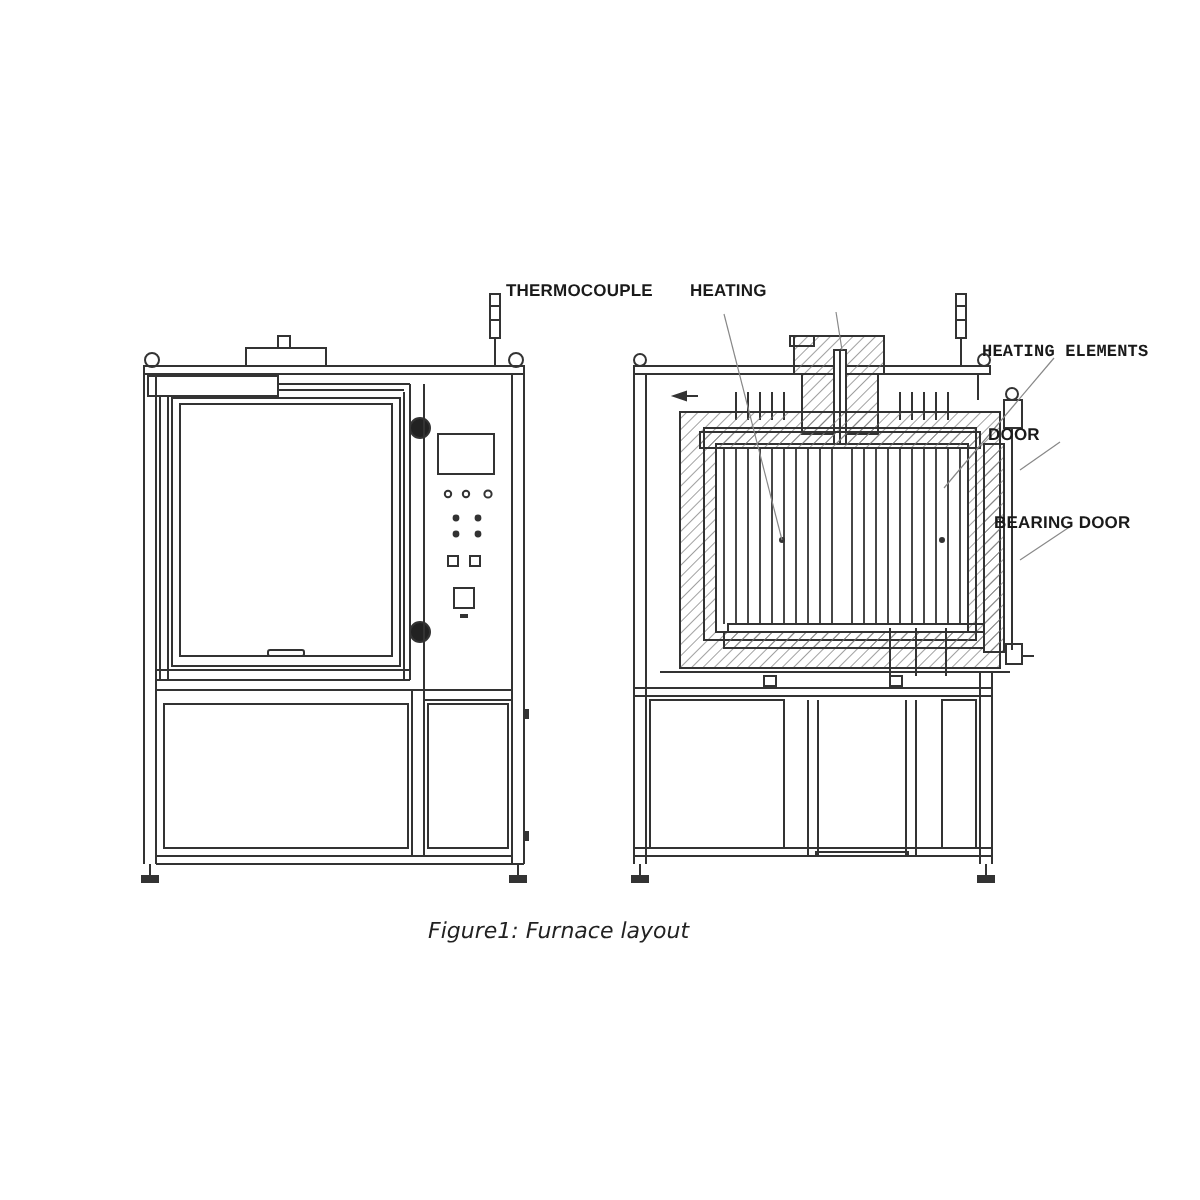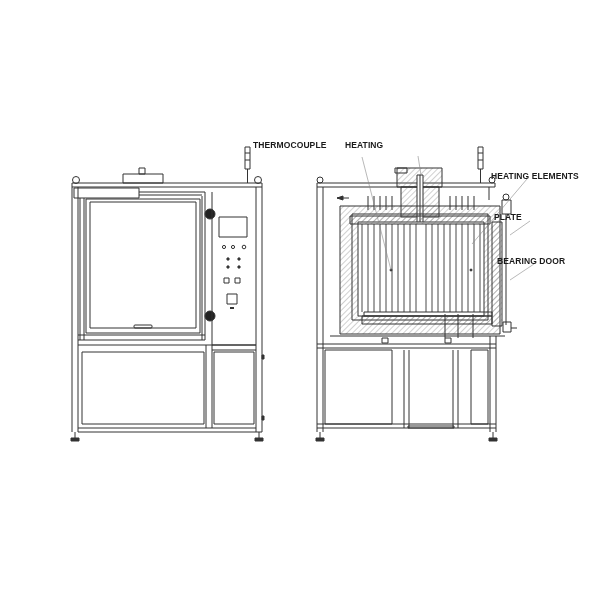--- a/index.html
+++ b/index.html
@@ -198,17 +198,18 @@
       <line x1="378" y1="156" x2="381" y2="175"></line>
       <line x1="487" y1="179" x2="432" y2="244"></line>
       <line x1="490" y1="221" x2="470" y2="235"></line>
       <line x1="494" y1="264" x2="470" y2="280"></line>
     </g>
   </g>
 </svg>
 
   <div class="lbl" style="left:253px; top:140px;">THERMOCOUPLE</div>
   <div class="lbl" style="left:345px; top:140px;">HEATING</div>
-  <div class="lbl" style="left:491px; top:171px;">HEATING ELEMENTS</div>
-  <div class="lbl" style="left:494px; top:212px;">PLATE</div>
+  <div class="lbl" style="left:491px; top:171px;font-family:Liberation Mono, monospace;">HEATING ELEMENTS</div>
+  <div class="lbl" style="left:494px; top:212px;">DOOR</div>
   <div class="lbl" style="left:497px; top:256px;">BEARING DOOR</div>
 
+  <div class="caption">Figure1: Furnace layout</div>
 </div>
 
 </body></html>

